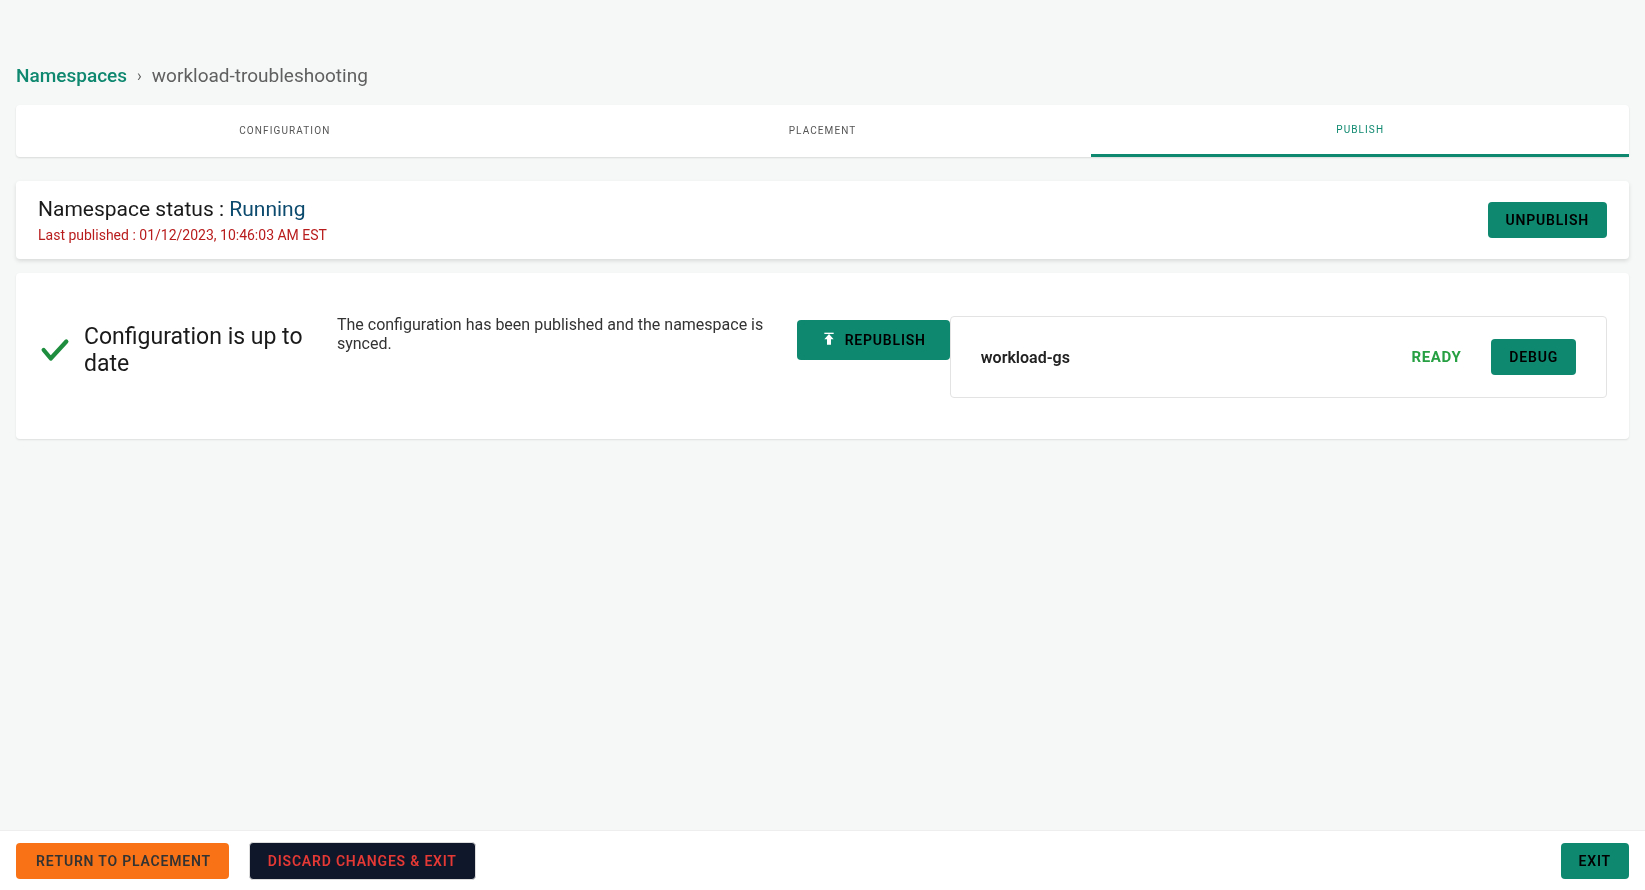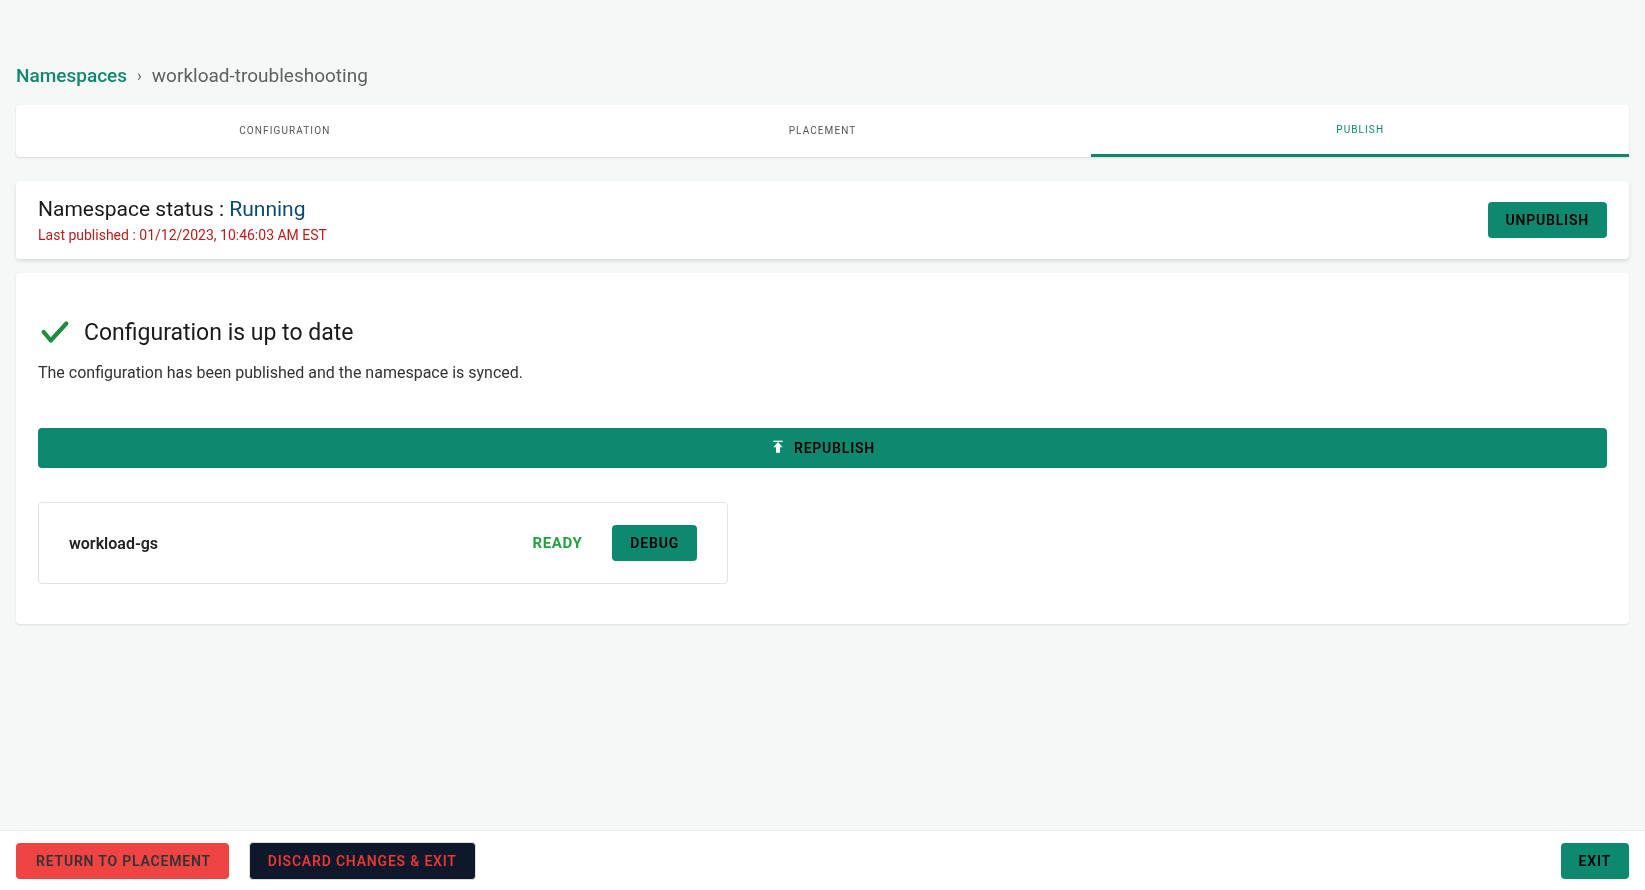--- a/index.html
+++ b/index.html
@@ -95,31 +95,32 @@
     font-size: 14px;
     font-weight: 600;
     letter-spacing: .8px;
     border: none;
     border-radius: 4px;
     padding: 10px 18px;
     cursor: pointer;
     text-transform: uppercase;
   }
   .btn-teal { background: #0e886f; color: #000000; }
-  .btn-grey { background: #ef4444; color: #333; padding-left: 20px; }
+  .btn-grey { background: #f97316; color: #333; padding-left: 20px; }
   .btn-outline-red { background: #0f172a; color: #e53935; border: 1px solid #ddd; }
   .btn-lg { padding: 12px 24px; font-size: 14px; }
 
   .main-card {
     background: #fff;
     border-radius: 4px;
     box-shadow: 0 1px 2px rgba(0,0,0,.10);
     padding: 42px 22px 40px;
     display: flex;
-    flex-direction: column;
+    flex-direction: row;
+    align-items: center;
   }
   .config-header {
     display: flex;
     align-items: center;
     gap: 12px;
     margin-bottom: 14px;
   }
   .config-header .check {
     color: #1e8e3e;
   }

